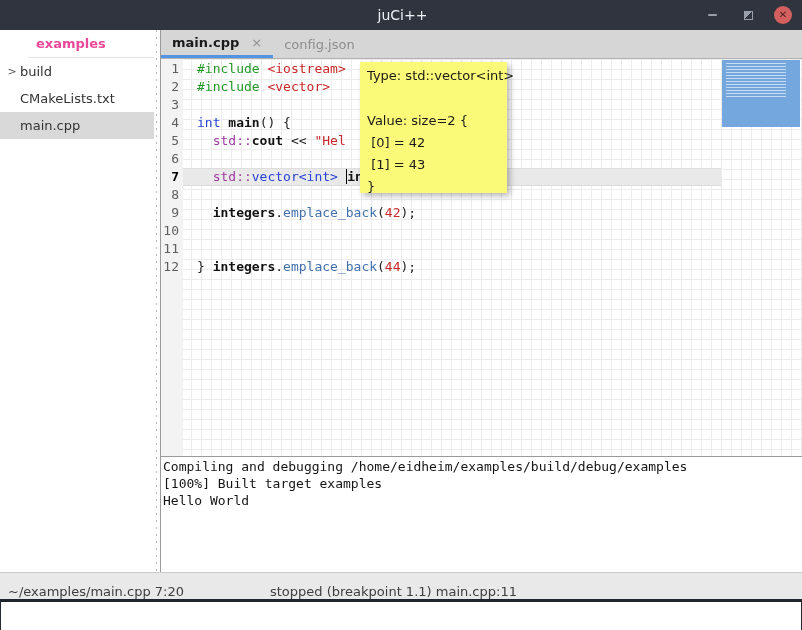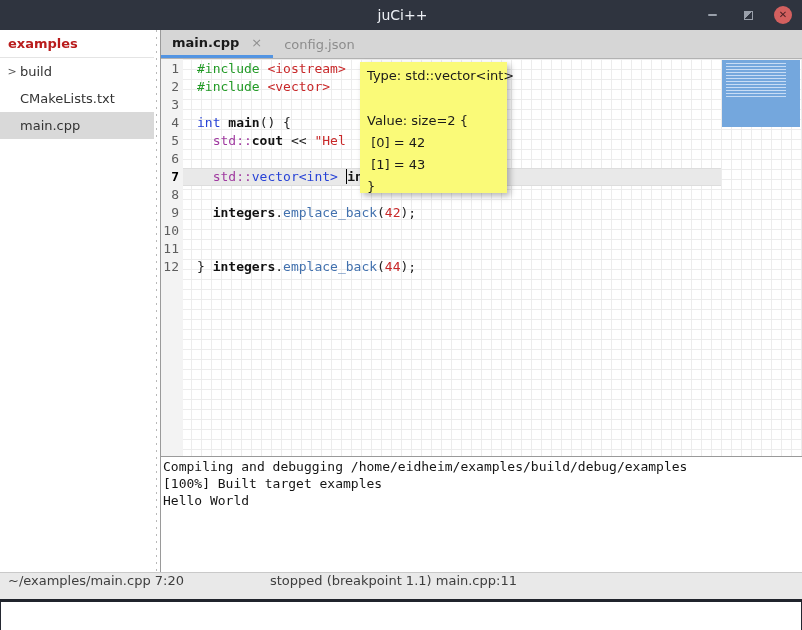--- a/index.html
+++ b/index.html
@@ -17,21 +17,21 @@
   .min-glyph{width:9px;height:2px;background:#9aa0ab;border-radius:1px;}
   .restore-glyph{width:9px;height:9px;border:1.5px solid #9aa0ab;background:linear-gradient(135deg,#9aa0ab 45%,transparent 45%);}
   .close-btn{width:18px;height:18px;border-radius:50%;background:var(--close-button);display:flex;align-items:center;justify-content:center;}
   .close-btn span{color:#4a2024;font-size:10px;font-weight:bold;line-height:1;}
   
   .menubar{height:28px;background:var(--titlebar-bg);display:flex;align-items:center;padding-left:5px;}
   .menu-item{color:#c7cdd8;font-size:13px;padding:4px 10px;cursor:default;}
   
   .body{height:542px;display:flex;}
   .sidebar{width:154px;background:#fff;flex:none;}
-  .sidebar-header{height:28px;line-height:28px;padding-left:8px;color:#b91c1c;font-weight:bold;font-size:13px;border-bottom:1px solid #e4e4e4;}
+  .sidebar-header{height:28px;line-height:28px;padding-left:8px;color:#ec4899;font-weight:bold;font-size:13px;border-bottom:1px solid #e4e4e4;margin-left:28px;}
   .tree-item{height:27px;display:flex;align-items:center;font-size:13px;color:#333;cursor:default;}
   .tree-item .expander{width:16px;text-align:center;margin-left:4px;color:#555;font-size:11px;}
   .tree-item .no-exp{width:16px;margin-left:4px;}
   .tree-item.selected{background:#d9d9d9;}
   .divider{width:6px;background:#fff;flex:none;position:relative;}
   .divider::after{content:"";position:absolute;left:2px;top:0;bottom:0;width:1px;
     background-image:repeating-linear-gradient(to bottom,#b9b9b9 0 2px,transparent 2px 7px);}
   .main{flex:1;display:flex;flex-direction:column;border-left:1px solid #9a9a9a;min-width:0;}
   
   .tabbar{height:29px;background:#d6d6d6;border-bottom:1px solid #b2b2b2;display:flex;flex:none;}
@@ -62,21 +62,21 @@
   .caret{display:inline-block;width:1.5px;height:15px;background:#000;vertical-align:middle;margin-bottom:2px;}
   
   .minimap-viewport{position:absolute;left:561px;top:1px;width:78px;height:67px;background:var(--minimap-viewport);}
   .minimap-code{position:absolute;left:4px;top:3px;right:14px;height:36px;
     background-image:repeating-linear-gradient(to bottom,rgba(235,243,255,0.7) 0 1px,transparent 1px 3px);}
   
   .hsep{height:1px;background:#9a9a9a;flex:none;}
   .output{flex:1;background:#fff;padding:1px 0 0 2px;font-family:"DejaVu Sans Mono","Liberation Mono",monospace;font-size:13px;color:#151515;cursor:text;}
   .output-line{height:17px;line-height:17px;white-space:pre;}
   
-  .statusbar{height:27px;background:#e9e9e9;border-top:1px solid #c9c9c9;position:relative;display:flex;align-items:flex-start;font-size:13px;color:#3e3e3e;}
+  .statusbar{height:27px;background:#e9e9e9;border-top:1px solid #c9c9c9;position:relative;display:flex;align-items:flex-end;font-size:13px;color:#3e3e3e;}
   .status-left{margin-left:8px;}
   .status-center{position:absolute;left:270px;}
   .bottom-edge{height:3px;background:#20242c;}
   
   .debug-tooltip{position:absolute;left:360px;top:62px;width:147px;height:131px;background:var(--tooltip-bg);
     z-index:50;padding:6px 5px 4px 7px;font-size:13px;color:#1a1a1a;box-shadow:3px 3px 6px rgba(0,0,0,0.28);}
   .tooltip-type{white-space:nowrap;}
   .tooltip-value{margin-top:27px;line-height:22px;white-space:pre;}
 </style>
 </head>

